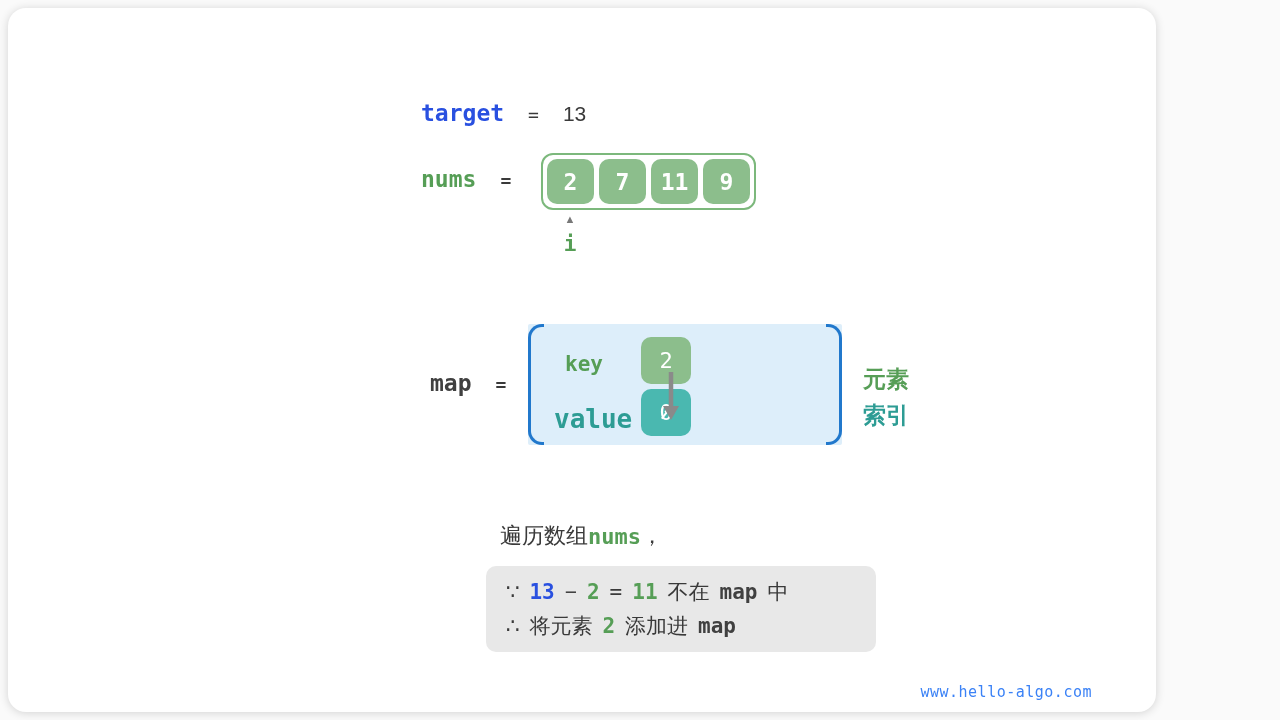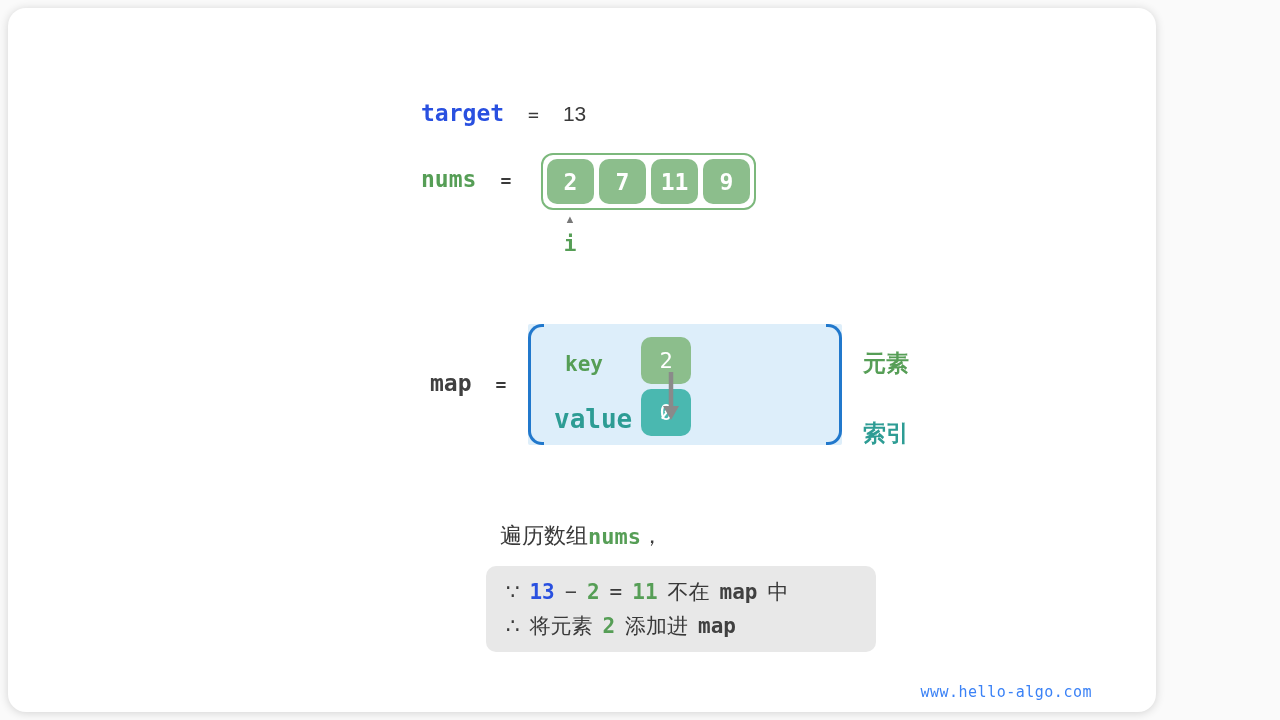--- a/index.html
+++ b/index.html
@@ -92,23 +92,23 @@
   .slashed-zero::after {
     content: "";
     position: absolute;
     left: 50%; top: 50%;
     width: 14px; height: 1.8px;
     background: #ffffff;
     transform: translate(-50%,-50%) rotate(-52deg);
   }
   .map-arrow { left: 133px; top: 44px; }
 
-  .side-label { font-size: 23px; font-weight: bold; }
+  .side-label { font-size: 23px; font-weight: bold; margin-top: 16px; }
   .side-label.element { left: 855px; top: 340px; }
-  .side-label.index   { left: 855px; top: 410px; }
+  .side-label.index   { left: 855px; top: 376px; }
 
   
   .caption {
     left: 492px; top: 513px;
     display: flex; align-items: center; 
     font-size: 22px;
   }
   .caption .mono { font-size: 22px; }
   .note-box {
     left: 478px; top: 558px;

